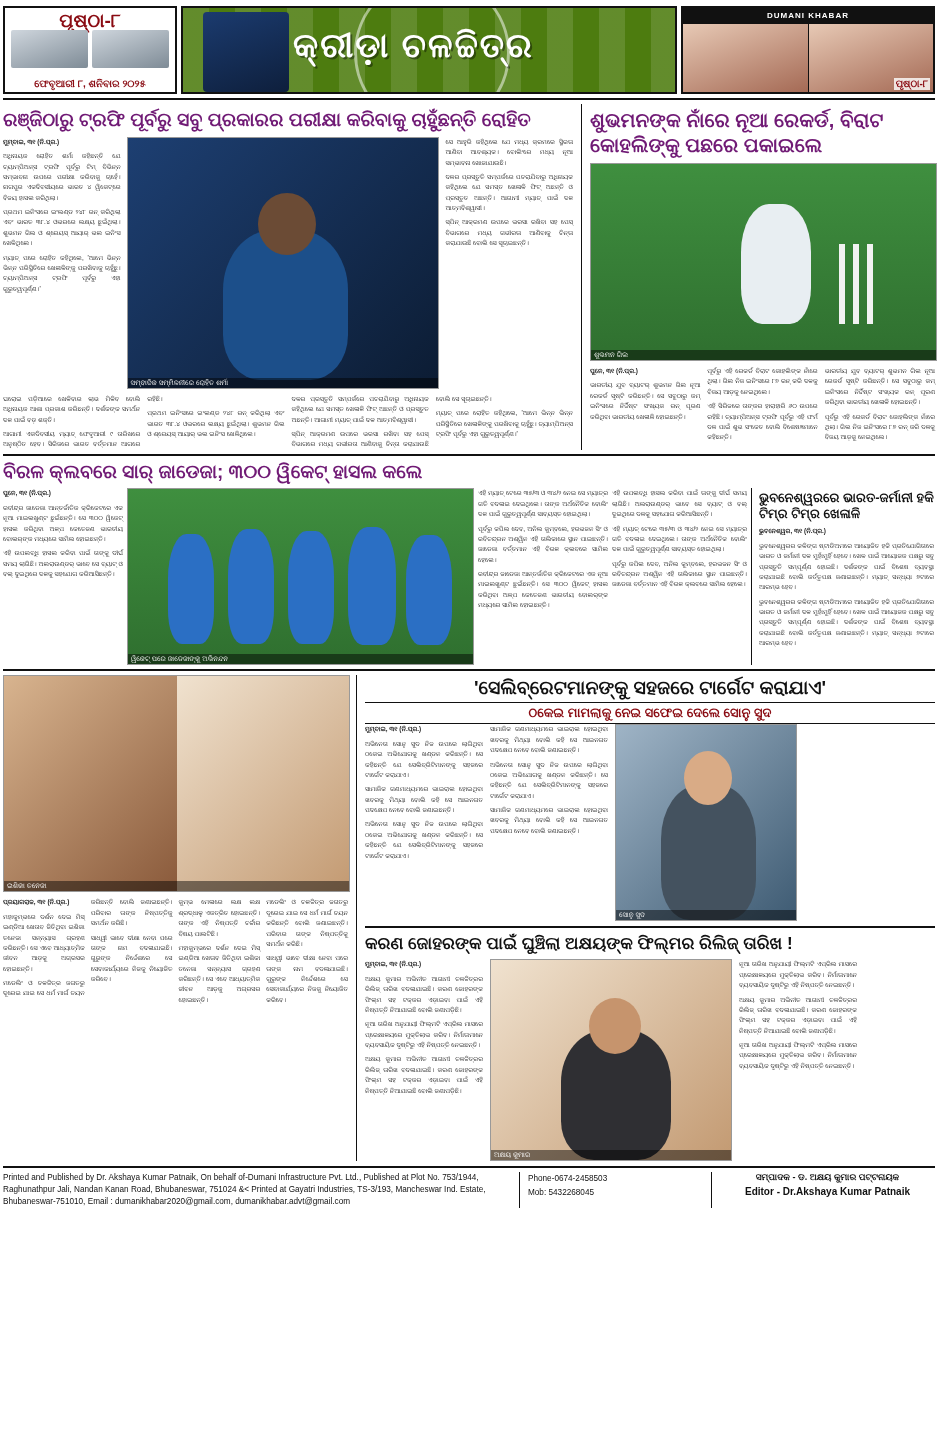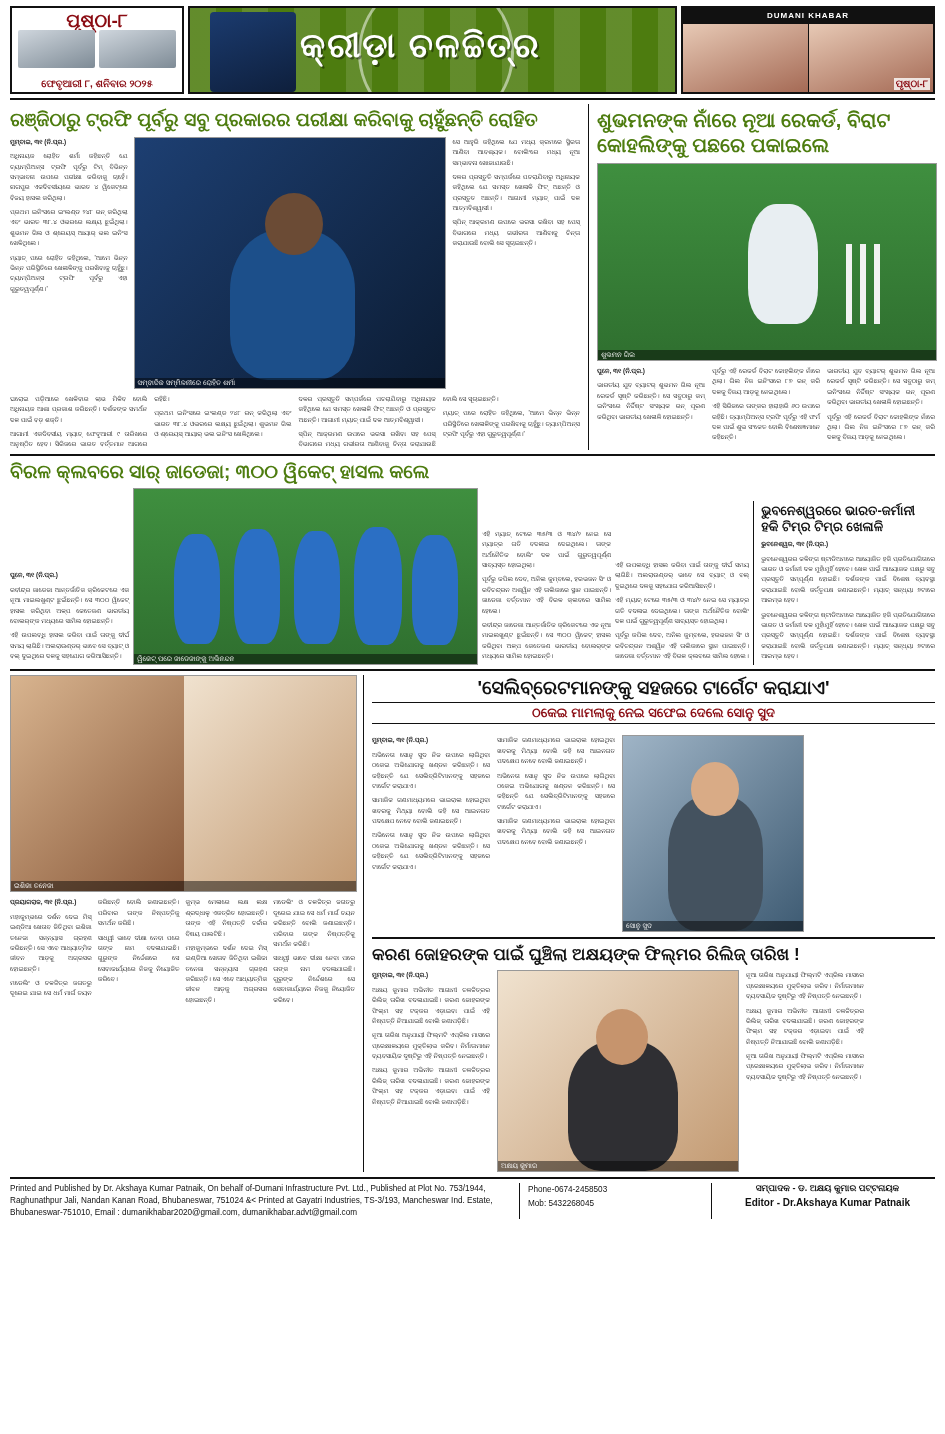--- a/index.html
+++ b/index.html
@@ -1,17 +1,17 @@
 <!DOCTYPE html>
 <html><head>
 <meta charset="utf-8">
 <style>
   html,body{margin:0;padding:0;background:#fff;}
   body{width:945px;height:1434px;font-family:"Liberation Sans", sans-serif;color:#111;}
-  .page{position:relative;width:945px;height:1434px;box-sizing:border-box;padding:6px 10px 4px 10px;background:#fff;}
+  .page{position:relative;width:945px;height:1434px;box-sizing:border-box;padding:6px 10px 4px 3px;background:#fff;}
 
   
   .masthead{display:flex;height:88px;gap:4px;align-items:stretch;}
   .mh-left{width:170px;border:2px solid #111;position:relative;background:#fff;overflow:hidden;}
   .mh-left .pg{position:absolute;top:2px;left:0;right:0;text-align:center;font-size:19px;font-weight:bold;color:#8a0b12;}
   .mh-left .portraits{position:absolute;top:22px;left:6px;right:6px;height:38px;display:flex;gap:4px;}
   .mh-left .portraits span{flex:1;background:linear-gradient(160deg,#cfd6dd,#7e8b96);border-radius:2px;}
   .mh-left .date{position:absolute;bottom:2px;left:0;right:0;text-align:center;font-size:10px;font-weight:bold;color:#8a0b12;}
   .mh-mid{flex:1;border:2px solid #111;position:relative;background:#4d7c0f;overflow:hidden;}
   .mh-mid .pitchlines{position:absolute;inset:0;background:
@@ -21,21 +21,21 @@
   .mh-mid .title{position:absolute;left:110px;top:18px;right:8px;color:#fff;font-size:34px;font-weight:bold;letter-spacing:2px;text-shadow:2px 2px 0 #00000066;}
   .mh-right{width:250px;border:2px solid #111;display:flex;flex-direction:column;}
   .mh-right .brandbar{height:16px;background:#111;color:#fff;font-size:8px;font-weight:bold;text-align:center;letter-spacing:1px;line-height:16px;}
   .mh-right .cells{flex:1;display:flex;}
   .mh-right .cells .cell{flex:1;border-right:1px solid #111;background:linear-gradient(160deg,#e7c9b5,#a56a55);position:relative;}
   .mh-right .cells .cell:last-child{border-right:none;}
   .mh-right .cells .cell .pg{position:absolute;right:3px;bottom:2px;font-size:10px;font-weight:bold;color:#8a0b12;background:#ffffffcc;padding:0 2px;}
 
   
   .rule{border-top:2px solid #111;margin:4px 0;}
-  .headline{font-size:19px;font-weight:bold;line-height:1.25;color:#4d7c0f;margin:4px 0 5px 0;}
+  .headline{font-size:19px;font-weight:bold;line-height:1.25;color:#701a75;margin:4px 0 5px 0;}
   .headline.sm{font-size:20px;}
   .sub{font-size:13px;font-weight:bold;margin:2px 0 4px 0;}
   .cols{column-gap:8px;font-size:6.4px;line-height:1.62;text-align:justify;color:#222;}
   .cols p{margin:0 0 4px 0;}
   .lead{font-weight:bold;}
   .photo{background:#5b6b78;position:relative;overflow:hidden;border:1px solid #999;}
   .photo .cap{position:absolute;left:0;right:0;bottom:0;font-size:7px;color:#fff;background:#0007;padding:1px 3px;}
 
   
   .pitch{background:linear-gradient(#3f8f3f,#2f6f2f);}
@@ -51,37 +51,37 @@
   .s1-grid{display:flex;gap:6px;}
   .s1-text-a{width:118px;}
   .s1-photo{width:312px;height:250px;}
   .s1-text-b{width:128px;}
   .s1-belowcols{column-count:4;column-gap:7px;margin-top:5px;}
   .s1r-photo{width:100%;height:196px;}
   .s1r-cols{column-count:3;column-gap:7px;margin-top:5px;}
 
   
   .story2{margin-top:0;}
-  .s2-body{display:flex;gap:4px;margin-top:4px;align-items:flex-end;}
+  .s2-body{display:flex;gap:4px;margin-top:4px;}
   .s2-c1{width:120px;}
   .s2-photo{width:345px;height:175px;}
   .s2-c2{width:130px;}
   .s2-c3{width:135px;}
   .s2-right{width:175px;border-left:1px solid #111;padding-left:7px;}
 
   
   .bottom{display:flex;gap:8px;margin-top:4px;}
   .b-left{width:345px;border-right:1px solid #111;padding-right:8px;}
   .b-right{flex:1;}
   .bl-photo{width:100%;height:215px;display:flex;}
   .bl-photo .half{flex:1;}
   .bl-cols{column-count:4;column-gap:6px;margin-top:5px;}
 
   .br-head{font-size:19px;font-weight:bold;text-align:center;margin:2px 0 3px 0;}
-  .br-sub{font-size:13px;font-weight:bold;color:#8a0b12;text-align:center;border-top:1px solid #111;border-bottom:1px solid #111;padding:2px 0;margin-bottom:11px;}
+  .br-sub{font-size:13px;font-weight:bold;color:#8a0b12;text-align:center;border-top:1px solid #111;border-bottom:1px solid #111;padding:2px 0;margin-bottom:0;}
   .br-body{display:flex;gap:7px;}
   .br-c{width:118px;}
   .br-photo{width:180px;height:195px;}
 
   .s4{margin-top:5px;border-top:2px solid #111;padding-top:4px;}
   .s4 .hl{font-size:17px;font-weight:bold;text-align:left;margin:2px 0 5px 0;}
   .s4-body{display:flex;gap:7px;}
   .s4-c{width:118px;}
   .s4-photo{width:240px;height:200px;}
 

